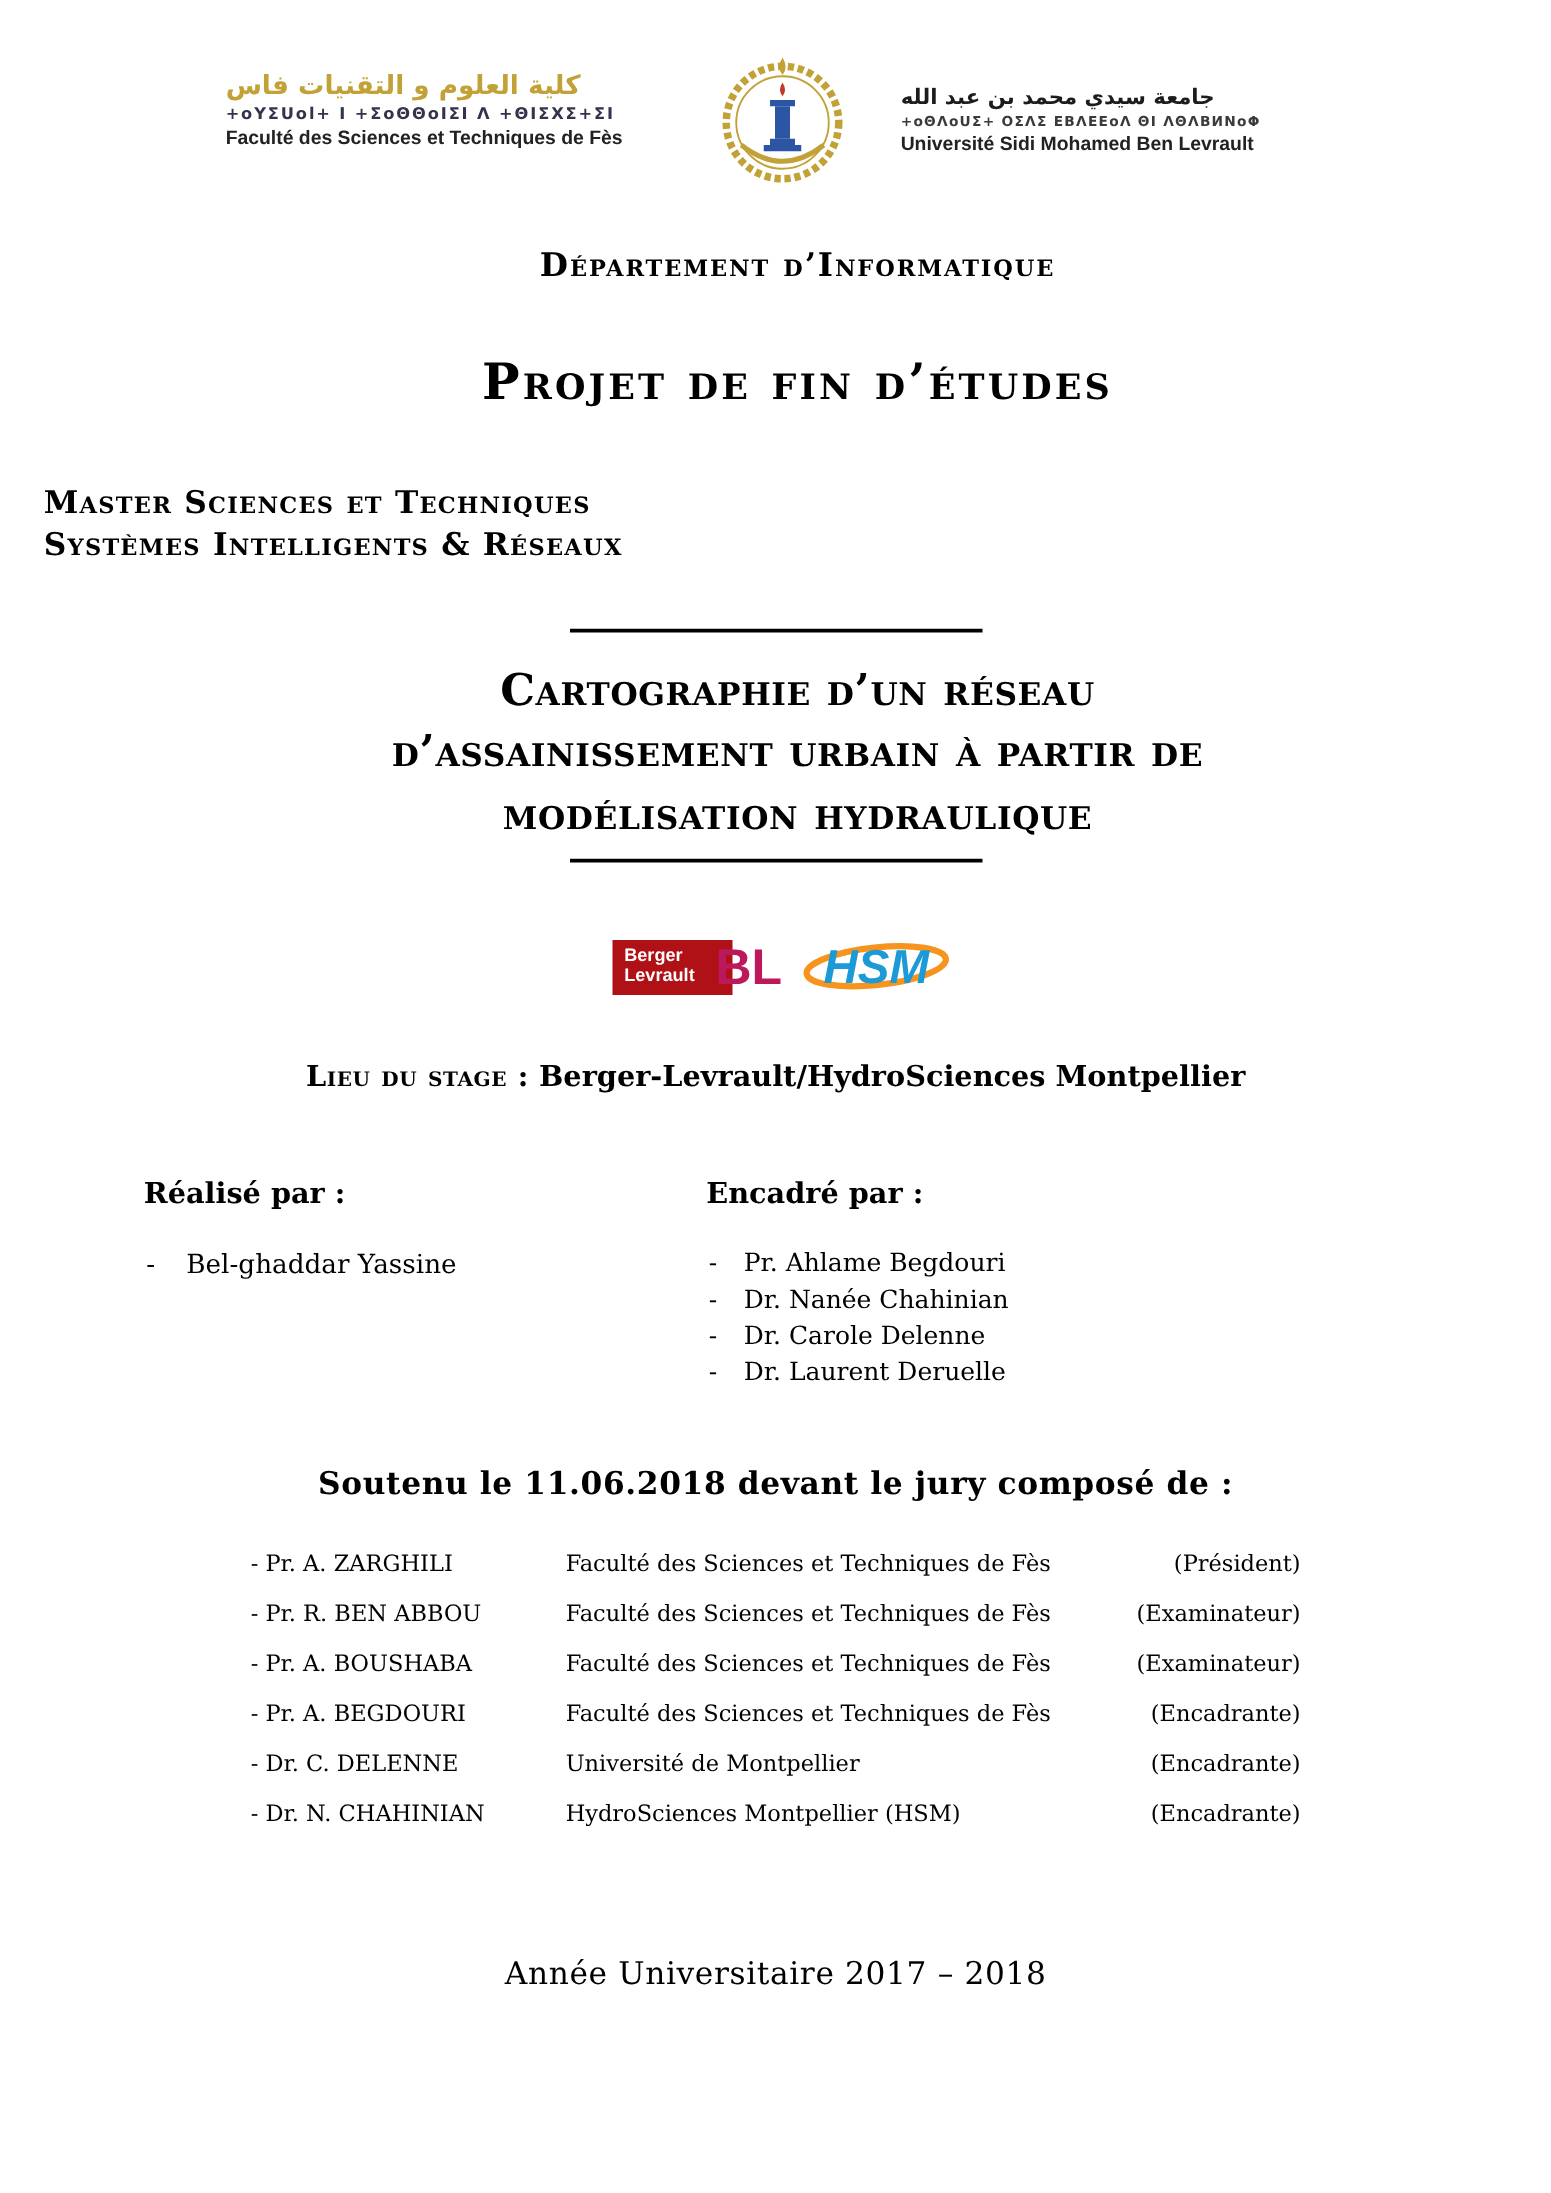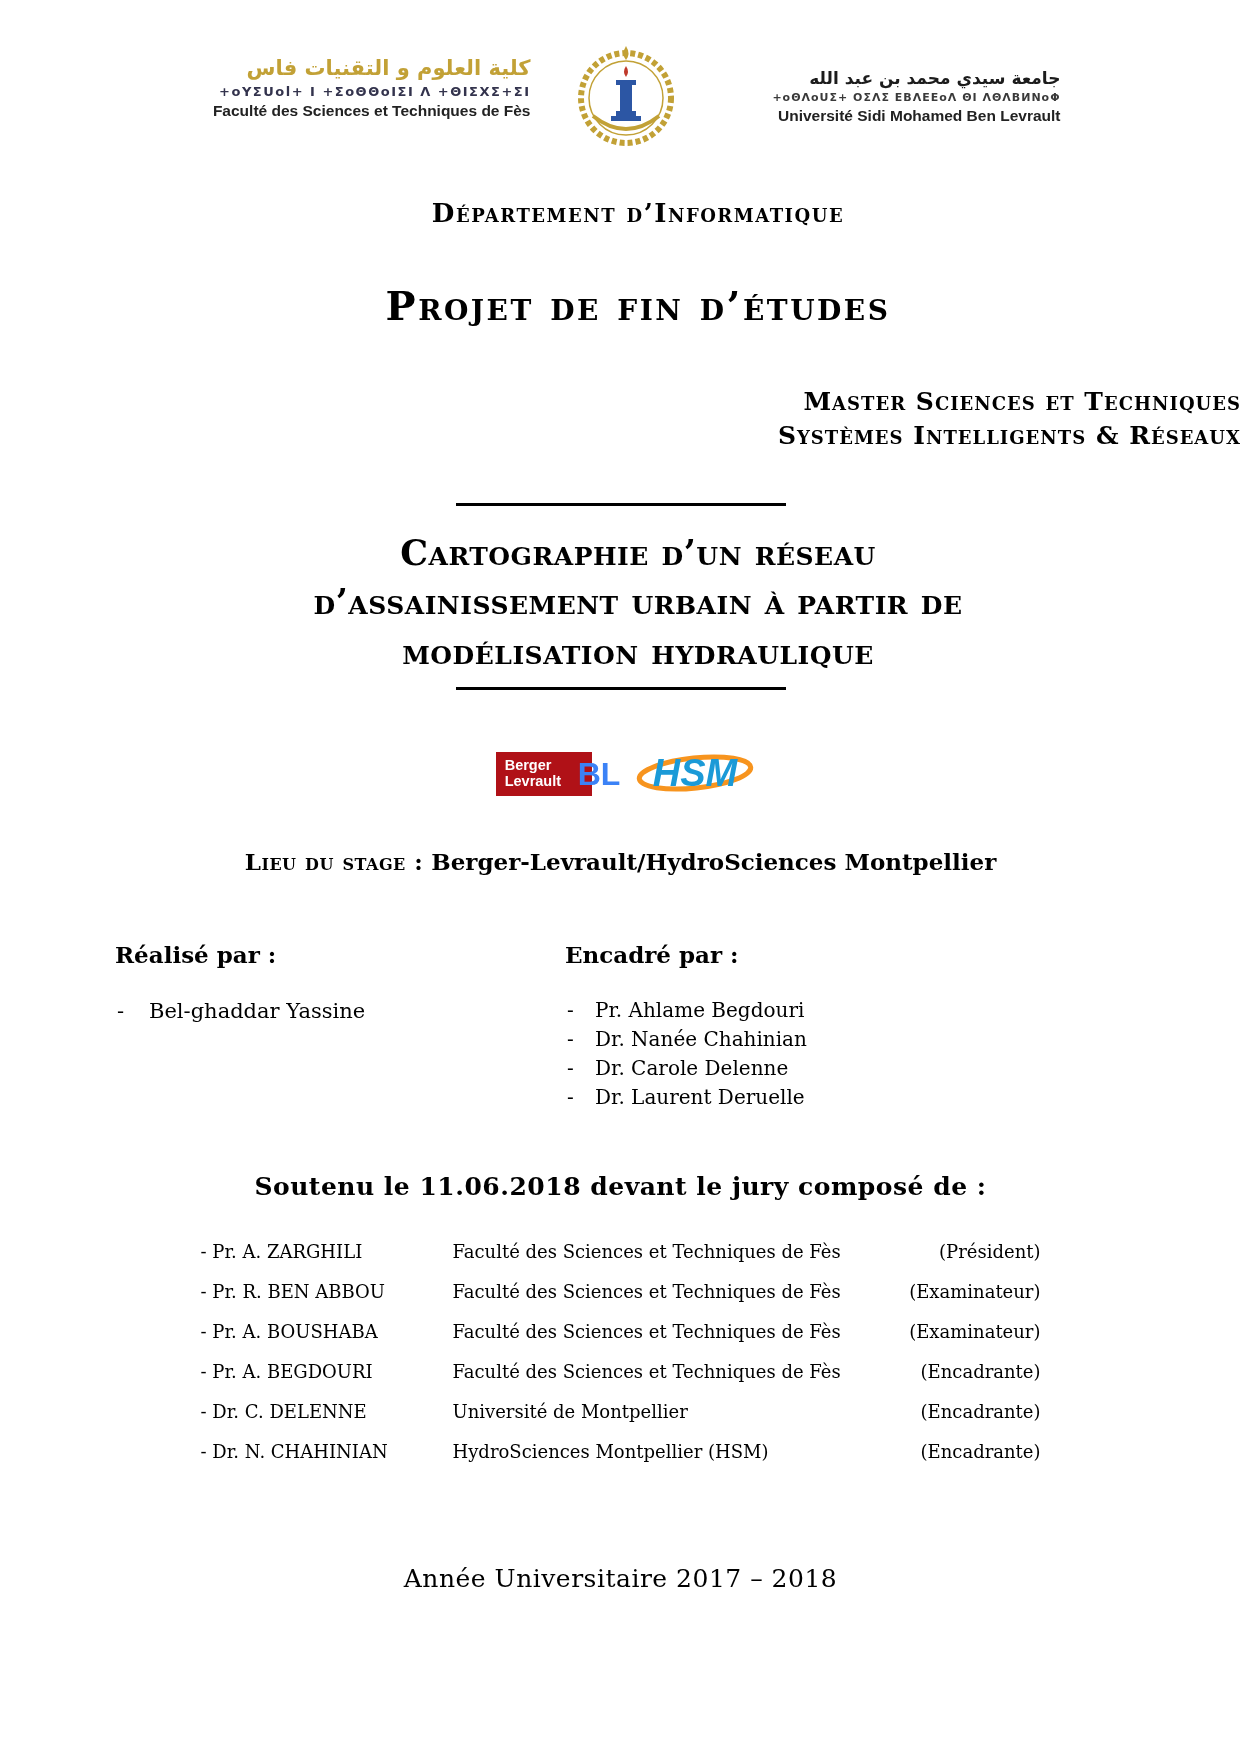--- a/index.html
+++ b/index.html
@@ -14,21 +14,21 @@
     overflow:hidden;
   }
   
   .header {
     display:flex;
     justify-content:center;
     align-items:flex-start;
     gap:42px;
     padding-top:40px;
   }
-  .inst { text-align:right; }
+  .inst { text-align:left; }
   .inst-left  { width:350px; margin-top:16px; }
   .inst-right { width:340px; margin-top:28px; }
   .arabic-gold {
     font-family:"DejaVu Sans","Liberation Sans",sans-serif;
     font-weight:bold; font-size:21px; color:#c2a136;
     direction:rtl;
   }
   .arabic-dark {
     font-family:"DejaVu Sans","Liberation Sans",sans-serif;
     font-weight:bold; font-size:17px; color:#1c1c1c;
@@ -53,21 +53,21 @@
   .sc { font-variant:small-caps;margin-left:35px; }
   .dept {
     text-align:center; margin-top:42px;
     font-size:26px; font-weight:bold; letter-spacing:1.5px;
   }
   .projet {
     text-align:center; margin-top:54px;
     font-size:40px; font-weight:bold; letter-spacing:2.5px;
   }
   .master {
-    text-align:right; margin-top:56px;
+    text-align:left; margin-top:56px;
     font-size:25px; font-weight:bold; letter-spacing:1px; line-height:1.35;
   }
   .rule {
     width:330px; height:3px; background:#000; margin:50px auto 0;
   }
   .rule-under-title { margin-top:10px; }
   .title {
     text-align:center; margin-top:22px;
     font-size:35px; font-weight:bold; letter-spacing:0.5px; line-height:1.42;
   }
@@ -81,21 +81,21 @@
     width:96px; height:44px; background:#b01117;
     display:flex; flex-direction:column; justify-content:center;
     padding-left:9px;
   }
   .bl-box span {
     color:#fff; font-family:"Liberation Sans","DejaVu Sans",sans-serif;
     font-weight:bold; font-size:14.5px; line-height:1.08; text-align:left;
   }
   .bl-initials {
     font-family:"Liberation Sans","DejaVu Sans",sans-serif;
-    font-weight:bold; font-size:32px; color:#3b82f6;
+    font-weight:bold; font-size:40px; color:#be185d;
     margin-left:-14px; line-height:1; position:relative; z-index:2;
   }
   
   .stage {
     text-align:center; margin-top:44px;
     font-size:23px; font-weight:bold;
   }
   .stage .label { font-variant:small-caps; letter-spacing:0.5px; }
   
   .credits {

